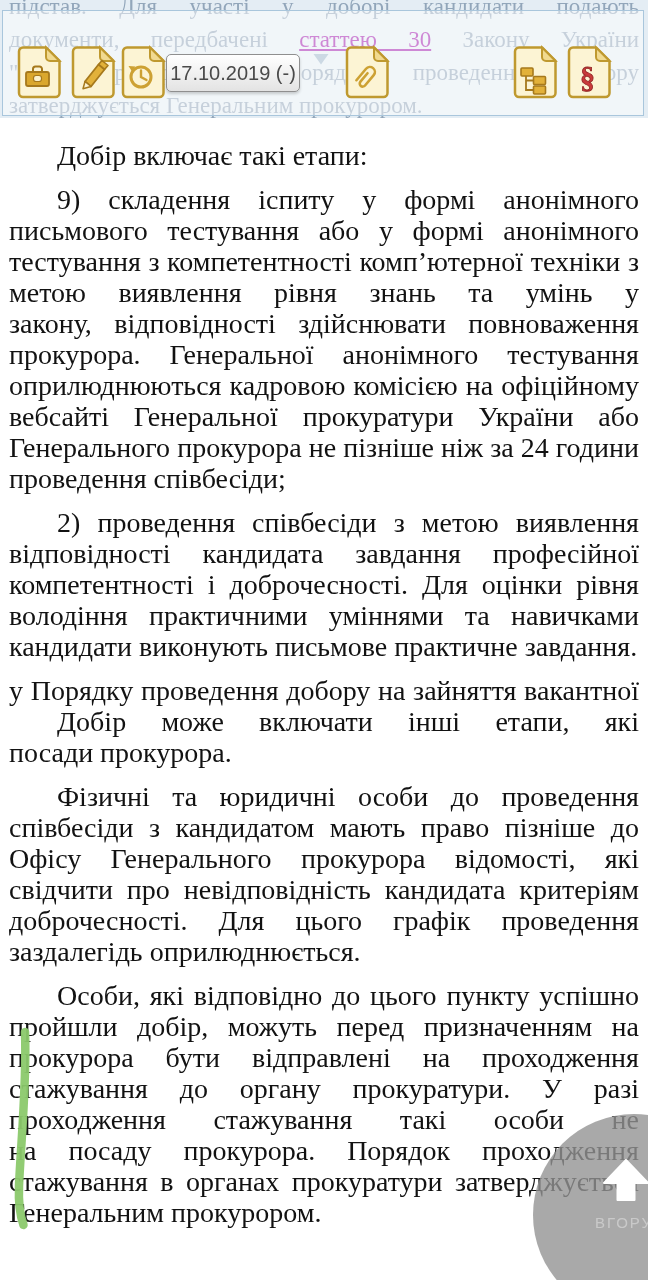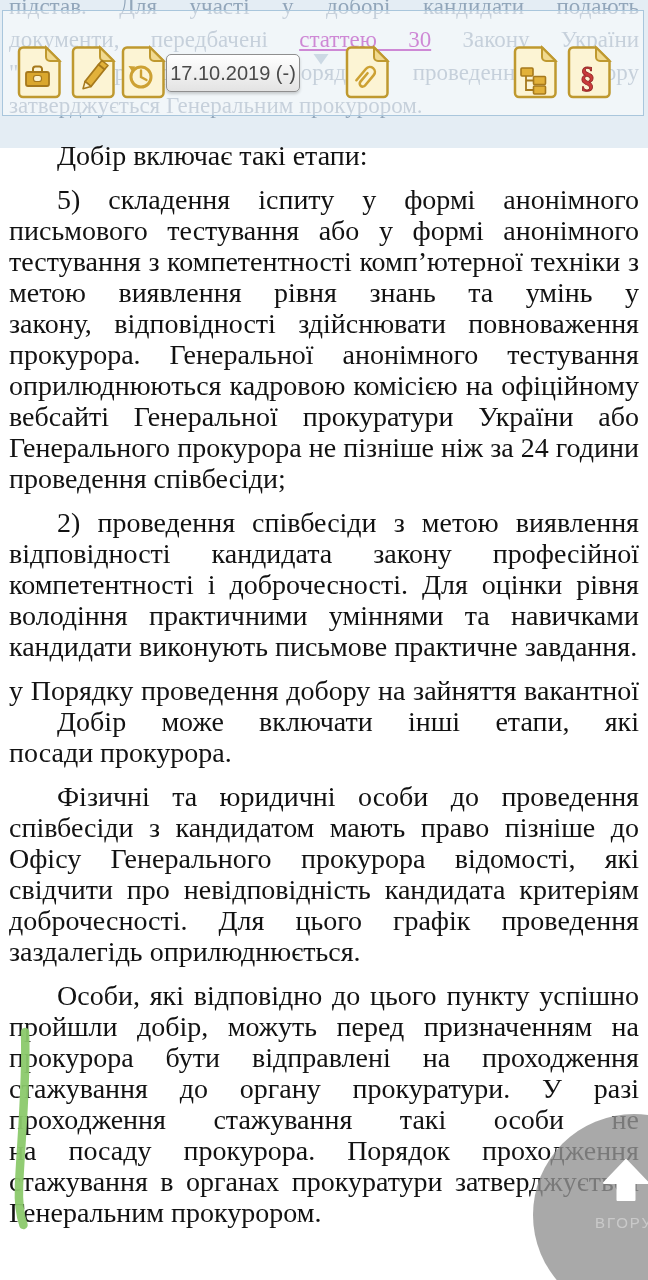--- a/index.html
+++ b/index.html
@@ -6,21 +6,21 @@
   body {
     width:648px; height:1280px;
     background:#ffffff;
     overflow:hidden;
     position:relative;
     font-family:"Liberation Serif","DejaVu Serif",serif;
   }
 
   
   .top-band {
-    position:absolute; left:0; top:0; width:648px; height:148px;
+    position:absolute; left:0; top:0; width:648px; height:118px;
     background:#e4edf4;
   }
   .covered-text {
     position:absolute; left:9px; top:-10px; width:630px;
     font-size:23px; line-height:33px; color:#92a6ba;
   }
   .gline {
     height:33px; overflow:hidden;
     text-align:justify; text-align-last:justify;
     white-space:pre-wrap;
@@ -159,34 +159,34 @@
       <text x="21.5" y="43" text-anchor="middle" font-family="Liberation Serif, serif" font-size="30" font-weight="bold" fill="#c93a3a" stroke="#8d1f1f" stroke-width="0.8">§</text>
     </svg>
   </div>
 </div>
 
 <div class="doc-body">
     <div class="para">
       <div class="jline first last">Добір включає такі етапи:</div>
     </div>
     <div class="para">
-      <div class="jline first">5) складення іспиту у формі анонімного</div>
+      <div class="jline first">9) складення іспиту у формі анонімного</div>
       <div class="jline">письмового тестування або у формі анонімного</div>
       <div class="jline">тестування з компетентності комп’ютерної техніки з</div>
       <div class="jline">метою виявлення рівня знань та умінь у застосуванні</div>
       <div class="jline">закону, відповідності здійснювати повноваження</div>
       <div class="jline">прокурора. Генеральної анонімного тестування</div>
       <div class="jline">оприлюднюються кадровою комісією на офіційному</div>
       <div class="jline">вебсайті Генеральної прокуратури України або Офісу</div>
       <div class="jline">Генерального прокурора не пізніше ніж за 24 години до</div>
       <div class="jline last">проведення співбесіди;</div>
     </div>
     <div class="para">
       <div class="jline first">2) проведення співбесіди з метою виявлення</div>
-      <div class="jline">відповідності кандидата закону професійної</div>
+      <div class="jline">відповідності кандидата завдання професійної</div>
       <div class="jline">компетентності і доброчесності. Для оцінки рівня</div>
       <div class="jline">володіння практичними уміннями та навичками</div>
       <div class="jline last">кандидати виконують письмове практичне завдання.</div>
     </div>
     <div class="para">
       <div class="jline">у Порядку проведення добору на зайняття вакантної</div>
       <div class="jline first">Добір може включати інші етапи, які визначаються</div>
       <div class="jline last">посади прокурора.</div>
     </div>
     <div class="para">

